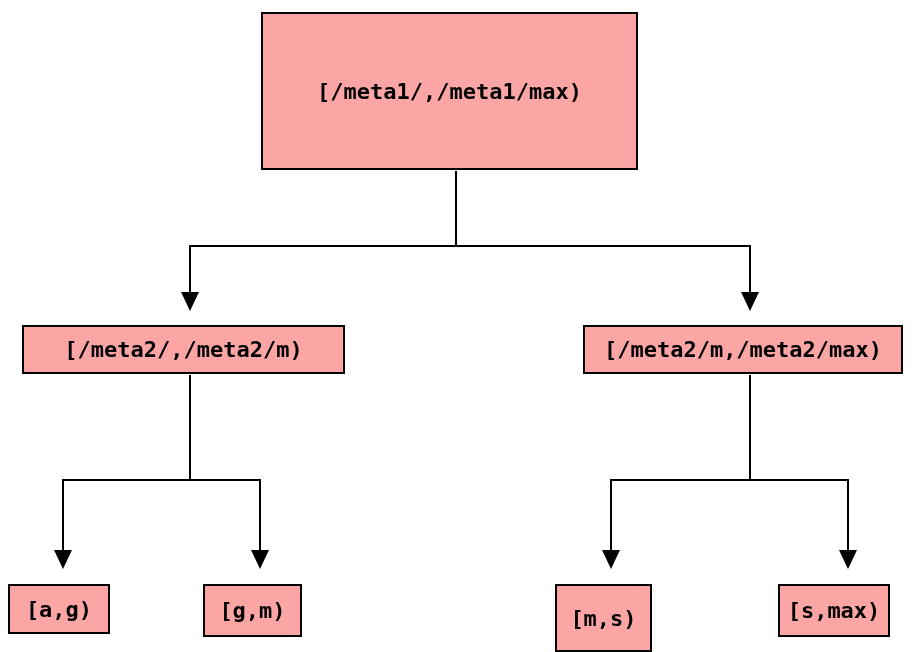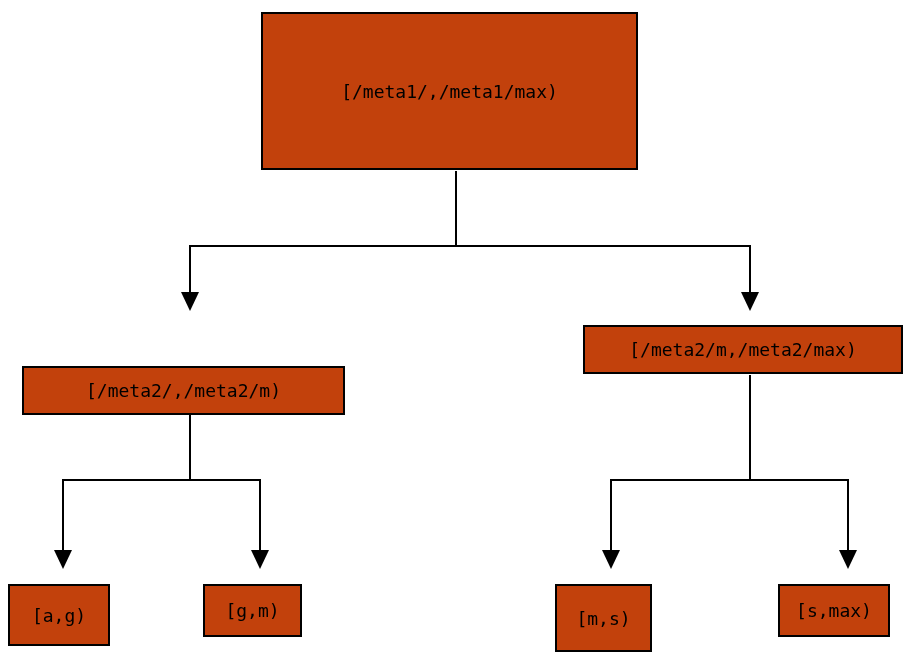--- a/index.html
+++ b/index.html
@@ -27,34 +27,34 @@
     stroke-width: 2;
   }
   .edges polygon {
     fill: #000000;
     stroke: none;
   }
   .node {
     position: absolute;
     box-sizing: border-box;
     border: 2px solid #000000;
-    background: #c2410c;
+    background: #fca5a5;
     color: #000000;
     display: flex;
     align-items: center;
     justify-content: center;
     font-family: "DejaVu Sans Mono", "Liberation Mono", monospace;
-    font-weight: normal;
-    font-size: 18px;
+    font-weight: bold;
+    font-size: 22px;
     white-space: nowrap;
   }
   .node-root      { left: 261px; top: 12px;  width: 377px; height: 158px; }
-  .node-l2-left   { left: 22px;  top: 325px; width: 323px; height: 49px; margin-top: 41px; }
+  .node-l2-left   { left: 22px;  top: 325px; width: 323px; height: 49px; }
   .node-l2-right  { left: 583px; top: 325px; width: 320px; height: 49px; }
-  .node-leaf-ag   { left: 8px;   top: 584px; width: 102px; height: 62px; }
+  .node-leaf-ag   { left: 8px;   top: 584px; width: 102px; height: 50px; }
   .node-leaf-gm   { left: 203px; top: 584px; width: 99px;  height: 53px; }
   .node-leaf-ms   { left: 555px; top: 584px; width: 97px;  height: 68px; }
   .node-leaf-smax { left: 778px; top: 584px; width: 112px; height: 53px; }
 </style>
 </head>
 <body>
 
 <div class="canvas">
 
   <svg class="edges" viewBox="0 0 912 652" xmlns="http://www.w3.org/2000/svg">

